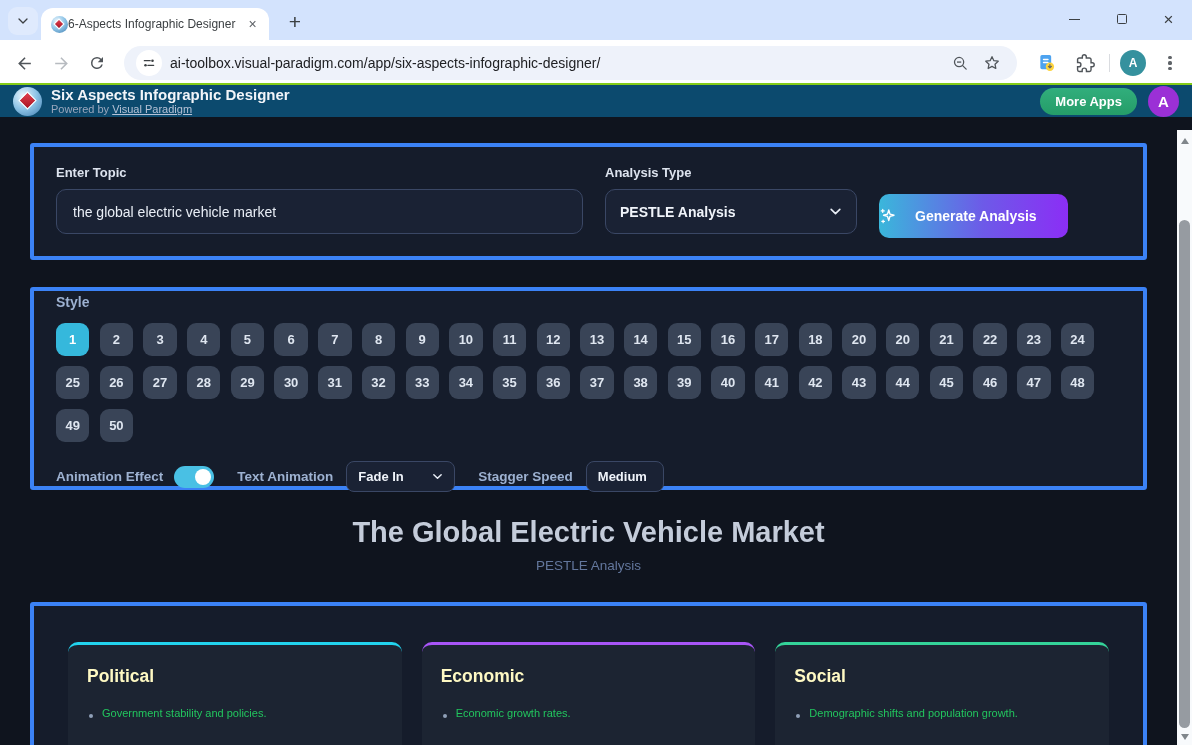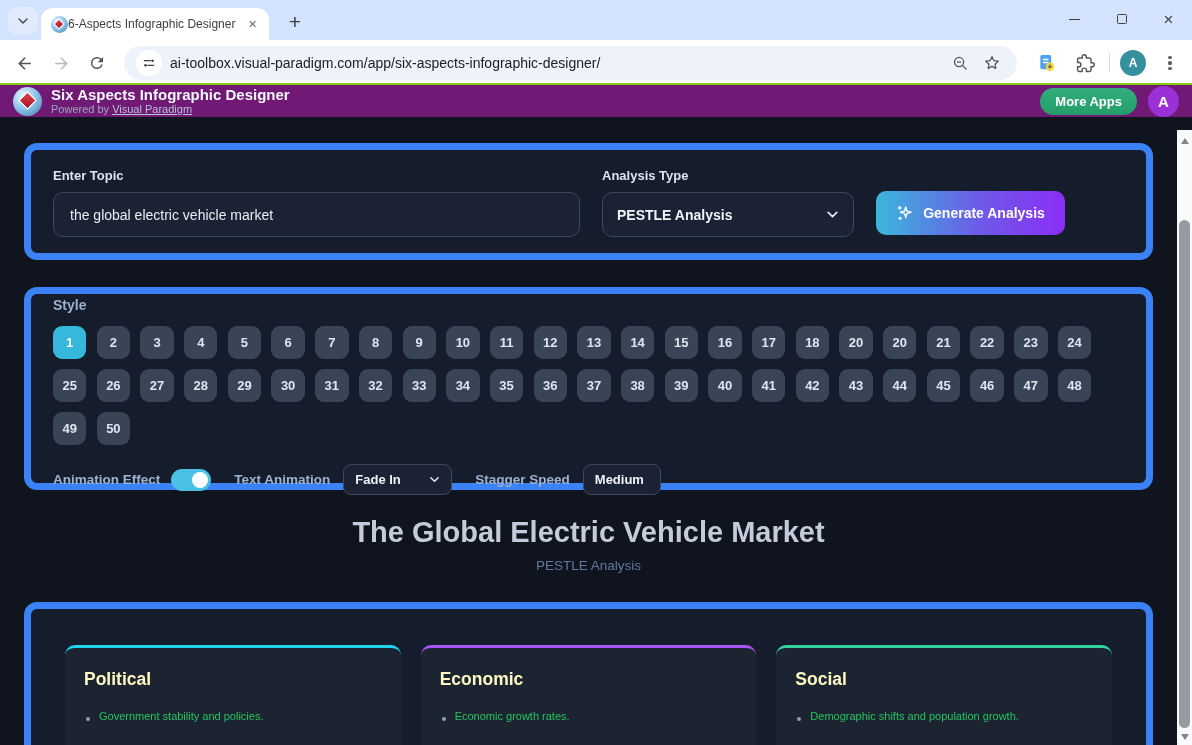--- a/index.html
+++ b/index.html
@@ -42,47 +42,47 @@
     font-size:12px; font-weight:bold; display:flex; align-items:center; justify-content:center; cursor:pointer; }
   .menu-dots { display:flex; flex-direction:column; gap:2.5px; }
   .menu-dots i { width:3.2px; height:3.2px; border-radius:50%; background:#5f6368; }
 
   .favicon-globe { border-radius:50%; background:radial-gradient(circle at 35% 30%, #eaf5fc, #8ec4e7 48%, #4e8ab9 90%);
     position:relative; }
   .favicon-globe .diamond { position:absolute; background:linear-gradient(135deg,#e2404f,#a81423);
     border:1.4px solid #fff; transform:rotate(45deg); }
 
   
-  .app-header { height:32px; background:#701a75; display:flex; align-items:center; padding:0 13px; }
+  .app-header { height:32px; background:#0c4a6e; display:flex; align-items:center; padding:0 13px; }
   .app-logo { width:29px; height:29px; flex:0 0 auto; }
   .app-titles { margin-left:9px; flex:1; }
   .app-title { font-size:15px; font-weight:bold; color:#f2f5f9; line-height:17px; }
   .app-sub { font-size:11px; color:#9aa7bd; line-height:13px; }
   .app-sub a { color:#b6c2d6; text-decoration:underline; cursor:pointer; }
   .more-apps-btn { padding:6px 15px; border-radius:16px; background:linear-gradient(180deg,#31ae7c,#259d68);
     color:#fff; font-size:13px; font-weight:bold; border:none; cursor:pointer; }
   .header-avatar { width:31px; height:31px; border-radius:50%; background:#9b30d6; color:#fff; font-size:15px;
     font-weight:bold; display:flex; align-items:center; justify-content:center; margin-left:11px; cursor:pointer; }
 
   
   .content { position:absolute; top:130px; left:0; right:15px; bottom:0; overflow:hidden; background:#0f141e; }
-  .panel { margin:0 24px; background:#151c2b; border:7px solid #3b82f6; border-radius:13px; }
+  .panel { margin:0 30px; background:#151c2b; border:4px solid #3b82f6; border-radius:3px; }
 
   .form-panel { margin-top:13px; height:117px; padding:18px 22px; display:flex; gap:22px; }
   .field-label { font-size:13px; font-weight:bold; color:#dde3ee; margin-bottom:9px; }
   .text-input { width:100%; height:45px; background:#1a2234; border:1px solid #3a4765; border-radius:10px;
     color:#e9eef6; font-size:14px; padding:0 16px; font-family:"Liberation Sans",sans-serif; outline:none; }
   .select-box { height:45px; background:#1a2234; border:1px solid #3a4765; border-radius:10px; color:#f0f4fa;
     font-size:14px; font-weight:bold; padding:0 14px; display:flex; align-items:center;
     justify-content:space-between; cursor:pointer; }
   .topic-group { width:527px; }
   .type-group { width:252px; }
   .generate-btn { align-self:flex-end; width:189px; height:44px; border:none; border-radius:10px;
     background:linear-gradient(90deg,#3ab7db,#6d5ae8 55%,#8b2ef5); color:#fff; font-size:14px; font-weight:bold;
-    display:flex; align-items:center; justify-content:center; gap:9px; cursor:pointer;
+    display:flex; align-items:center; gap:18px; cursor:pointer;
     font-family:"Liberation Sans",sans-serif; }
 
   .style-panel { margin-top:27px; height:203px; padding:3px 22px; }
   .style-label { font-size:14px; font-weight:bold; color:#9db1d1; }
   .style-grid { margin-top:13px; display:flex; flex-wrap:wrap; gap:10px 10.3px; }
   .style-btn { width:33.4px; height:33px; border-radius:9px; background:#394457; color:#dfe6f0; font-size:13px;
     font-weight:bold; border:none; display:flex; align-items:center; justify-content:center; cursor:pointer;
     font-family:"Liberation Sans",sans-serif; }
   .style-btn.selected { background:#35b8dc; color:#fff; }
   .anim-row { margin-top:19px; display:flex; align-items:center; }

